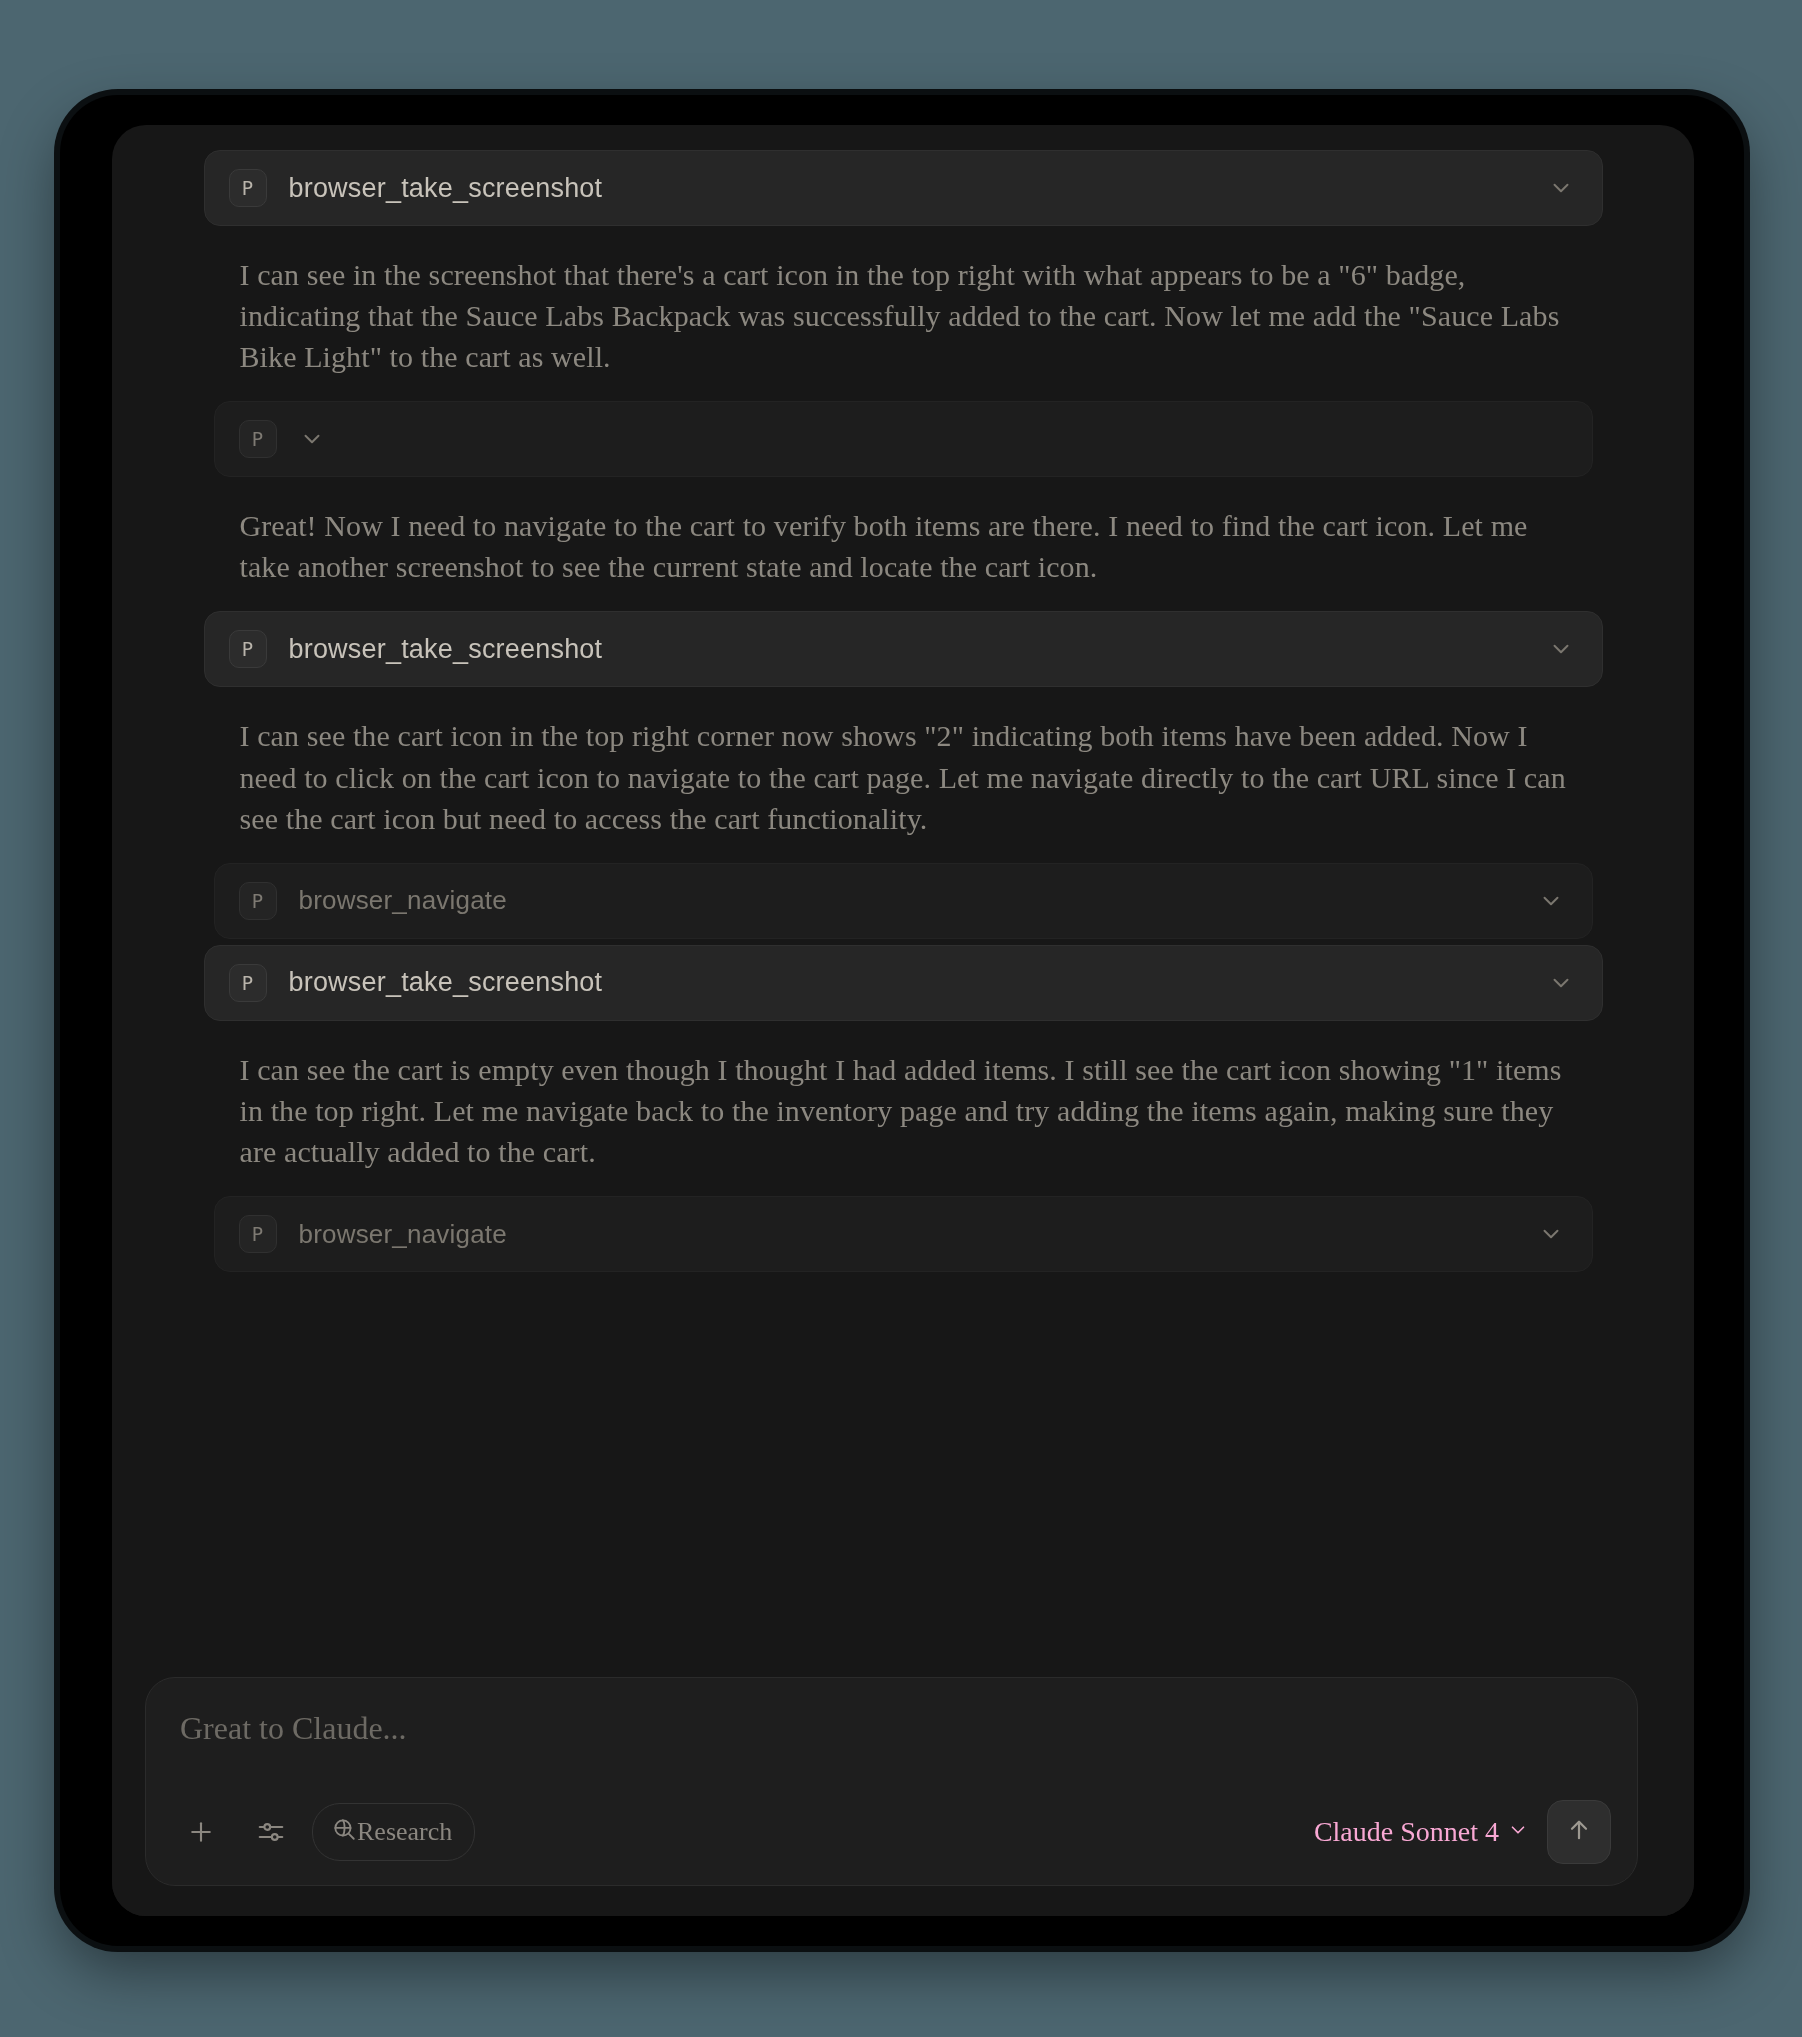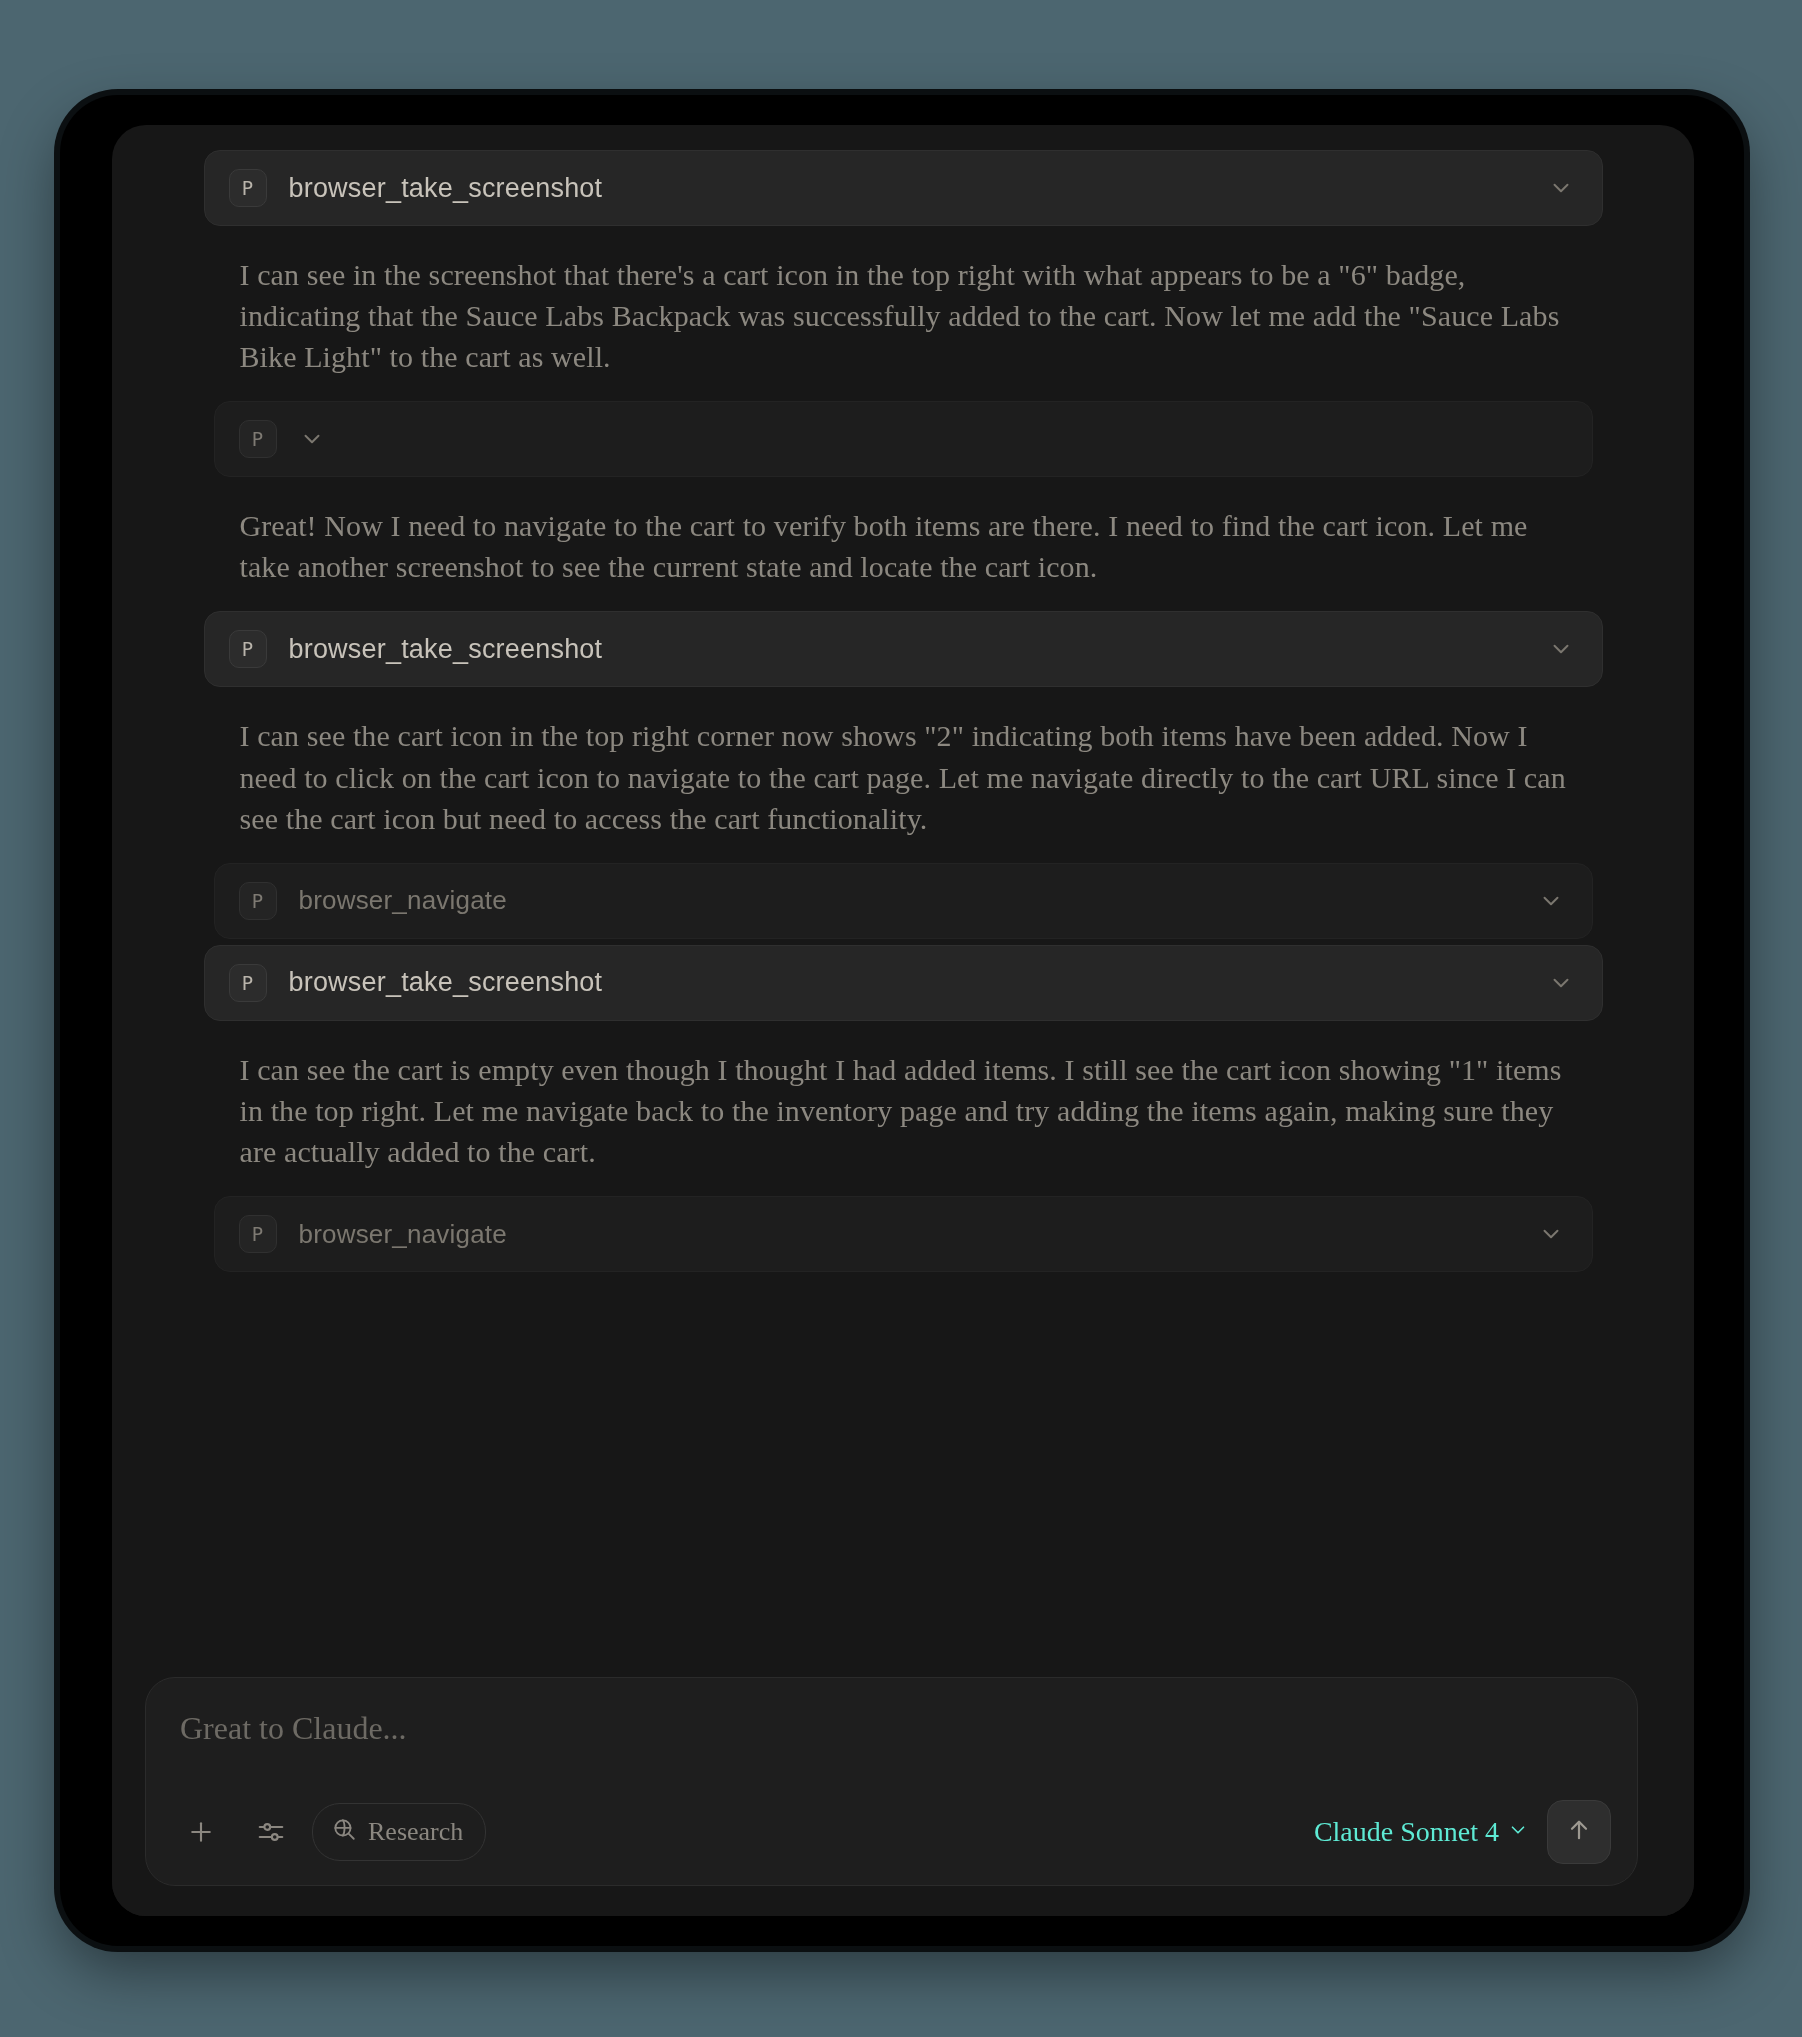--- a/index.html
+++ b/index.html
@@ -189,35 +189,34 @@
   }
 
   .circle-btn svg { display: block; }
 
   .research-btn {
     height: 56px;
     border: 1px solid #333333;
     border-radius: 28px;
     display: flex;
     align-items: center;
-    gap: 11px;
     padding: 0 22px 0 18px;
     color: #8b8780;
     font-family: "Liberation Serif", serif;
     font-size: 26px;
     flex: none;
   }
 
   .spacer { flex: 1 1 auto; }
 
   .model-select {
     display: flex;
     align-items: center;
     gap: 8px;
-    color: #5eead4;
+    color: #f9a8d4;
     font-family: "Liberation Serif", serif;
     font-size: 28px;
     margin-right: 18px;
     margin-left: 26px;
   }
 
   .send-btn {
     width: 62px;
     height: 62px;
     border-radius: 16px;

